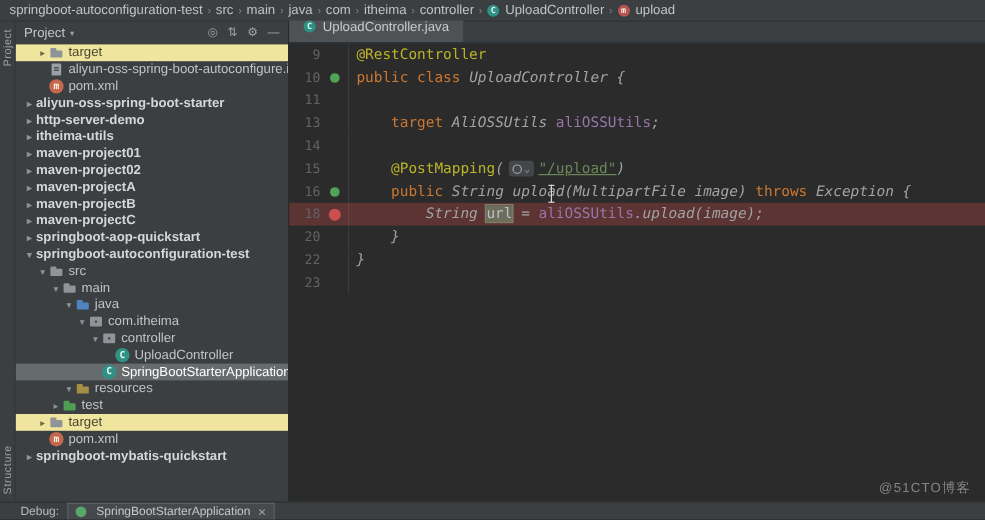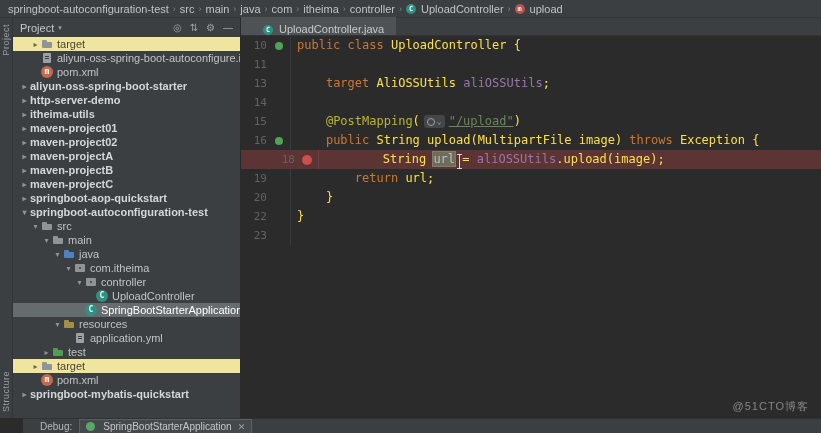--- a/index.html
+++ b/index.html
@@ -58,54 +58,54 @@
   .ic-maven { background:#c4694d; border-radius:50%; }
   .ic-maven::after { content:"m"; position:absolute; left:0; top:0; width:100%; text-align:center;
     font:bold 8px/12px "DejaVu Sans Mono",monospace; color:#fff3ee; }
   .ic-file::before { content:""; position:absolute; left:2px; top:1px; width:8px; height:10px; background:#9aa0a5; border-radius:1px; }
   .ic-file::after { content:""; position:absolute; left:4px; top:4px; width:4px; height:1px; background:#3c3f41; box-shadow:0 2px 0 #3c3f41; }
   .ic-spring { width:9px; height:9px; border-radius:50%; background:#59a869; }
 
   
   .editor { position:absolute; left:241px; top:18px; right:0; bottom:15px; background:#2b2b2b; }
   .tabbar { height:18px; background:#3c3f41; border-bottom:1px solid #313436; display:flex; align-items:flex-end; }
-  .etab { height:18px; background:#4e5254; display:inline-flex; align-items:flex-end; gap:4px;
-    padding:0 12px 0 22px; font-size:11px; color:#c6cacd; }
+  .etab { height:18px; background:#4e5254; display:inline-flex; align-items:flex-start; gap:4px;
+    padding:0 12px 0 12px; font-size:11px; color:#c6cacd; }
   .codearea { position:relative; }
   .cl { height:19px; line-height:19px; white-space:pre; font-family:"DejaVu Sans Mono",monospace; font-size:12px; color:#a9b7c6; }
-  .cl-bp { background:#5c3434;padding-left:28px; }
+  .cl-bp { background:#5c3434; }
   .gnum { display:inline-block; width:30px; text-align:right; color:#606366; font-size:11px; padding-right:4px; vertical-align:top; }
   .gicon { display:inline-block; width:20px; height:19px; position:relative; vertical-align:top;
     border-right:1px solid #383b3d; margin-right:6px; }
   .cl-bp .gicon { border-right-color:#6b4242; }
   .g-bean::before { content:""; position:absolute; left:4px; top:6px; width:8px; height:8px; border-radius:50%; background:#4fa457; }
   .g-breakpoint::before { content:""; position:absolute; left:3px; top:5px; width:10px; height:10px; border-radius:50%; background:#cb4f4f; }
   .seg-ann { color:#bbb529; }
   .seg-kw { color:#cc7832; }
-  .seg-def { color:#fde047; }
+  .seg-def { color:#a3a3a3;font-style:italic; }
   .seg-strU { color:#6a8759; text-decoration:underline; }
   .seg-cmt { color:#808080; font-style:italic; }
   .seg-field { color:#9876aa; }
   .seg-hl { color:#b5c0ca; background:#6d6d5a; box-shadow:0 0 0 1px #7d7d68; }
   .inlay { display:inline-flex; align-items:center; background:#43474a; border-radius:3px;
     padding:0 3px; margin:0 4px; height:13px; vertical-align:middle; }
   .inlay-globe { width:8px; height:8px; border:1px solid #9aa0a8; border-radius:50%; display:inline-block; }
   .inlay-chev { font-size:8px; color:#9aa0a8; margin-left:2px; font-style:normal; line-height:1; }
 
   .watermark { position:absolute; right:12px; bottom:4px; font-size:11px; color:rgba(205,205,205,.55); letter-spacing:1px; }
 
   .ibeam { position:absolute; left:215px; top:136px; width:7px; height:15px;
     background-image:linear-gradient(#d8d8d8,#d8d8d8); background-size:1px 100%; background-position:center top; background-repeat:no-repeat; }
   .ibeam::before, .ibeam::after { content:""; position:absolute; left:1px; width:5px; height:1px; background:#d8d8d8; }
   .ibeam::before { top:0; } .ibeam::after { bottom:0; }
 
   
   .bottombar { position:absolute; left:0; right:0; bottom:0; height:15px; background:#3c3f41;
     border-top:1px solid #2f3234; display:flex; align-items:center; gap:7px; padding-left:17px;
-    font-size:10px; color:#b6babd;margin-left:23px; }
+    font-size:10px; color:#b6babd; }
   .dtab { display:inline-flex; align-items:center; gap:4px; background:#46494c;
     border:1px solid #5b5f62; border-bottom:none; padding:0 6px; height:14px; font-size:10px; color:#c3c7cb; }
   .dclose { color:#9aa0a6; font-size:9px; margin-left:2px; }
 </style>
 </head>
 <body>
 
 <div class="breadcrumbbar" id="breadcrumb">
     <span class="crumb">
       <span>springboot-autoconfiguration-test</span>
@@ -253,25 +253,20 @@
       <div class="tree-row selected" style="padding-left: 61px;">
         <span class="chev"></span>
         <span class="ic ic-class"></span>
         <span>SpringBootStarterApplication</span>
       </div>
       <div class="tree-row" style="padding-left: 39px;">
         <span class="chev">▾</span>
         <span class="ic ic-folder ic-res"></span>
         <span>resources</span>
       </div>
-      <div class="tree-row" style="padding-left: 50px;">
-        <span class="chev"></span>
-        <span class="ic ic-file"></span>
-        <span>application.yml</span>
-      </div>
       <div class="tree-row" style="padding-left: 28px;">
         <span class="chev">▸</span>
         <span class="ic ic-folder ic-test"></span>
         <span>test</span>
       </div>
       <div class="tree-row hl-yellow" style="padding-left: 17px;">
         <span class="chev">▸</span>
         <span class="ic ic-folder"></span>
         <span>target</span>
       </div>
@@ -288,28 +283,28 @@
 </div>
 
 <div class="editor">
   <div class="tabbar">
     <div class="etab">
       <span class="ic ic-sm ic-class"></span>
       <span>UploadController.java</span>
     </div>
   </div>
   <div class="codearea" id="code">
+      <div class="cl"><span class="gnum">9</span><span class="gicon"></span><span class="ctext"><span class="seg-ann">@RestController</span></span></div>
       <div class="cl"><span class="gnum">10</span><span class="gicon g-bean"></span><span class="ctext"><span class="seg-kw">public </span><span class="seg-kw">class </span><span class="seg-def">UploadController {</span></span></div>
       <div class="cl"><span class="gnum">11</span><span class="gicon"></span><span class="ctext"></span></div>
       <div class="cl"><span class="gnum">13</span><span class="gicon"></span><span class="ctext"><span class="seg-def">    </span><span class="seg-kw">target </span><span class="seg-def">AliOSSUtils </span><span class="seg-field">aliOSSUtils</span><span class="seg-def">;</span></span></div>
       <div class="cl"><span class="gnum">14</span><span class="gicon"></span><span class="ctext"></span></div>
       <div class="cl"><span class="gnum">15</span><span class="gicon"></span><span class="ctext"><span class="seg-def">    </span><span class="seg-ann">@PostMapping</span><span class="seg-def">(</span><span class="inlay"><i class="inlay-globe"></i><i class="inlay-chev">⌄</i></span><span class="seg-strU">"/upload"</span><span class="seg-def">)</span></span></div>
       <div class="cl"><span class="gnum">16</span><span class="gicon g-bean"></span><span class="ctext"><span class="seg-def">    </span><span class="seg-kw">public </span><span class="seg-def">String upload(MultipartFile image) </span><span class="seg-kw">throws </span><span class="seg-def">Exception {</span></span></div>
       <div class="cl cl-bp"><span class="gnum">18</span><span class="gicon g-breakpoint"></span><span class="ctext"><span class="seg-def">        </span><span class="seg-def">String </span><span class="seg-hl">url</span><span class="seg-def"> = </span><span class="seg-field">aliOSSUtils</span><span class="seg-def">.upload(image);</span></span></div>
-      <div class="cl"><span class="gnum">19</span><span class="gicon"></span><span class="ctext"><span class="seg-def">        </span><span class="seg-kw">return </span><span class="seg-def">url;</span></span></div>
       <div class="cl"><span class="gnum">20</span><span class="gicon"></span><span class="ctext"><span class="seg-def">    }</span></span></div>
       <div class="cl"><span class="gnum">22</span><span class="gicon"></span><span class="ctext"><span class="seg-def">}</span></span></div>
       <div class="cl"><span class="gnum">23</span><span class="gicon"></span><span class="ctext"></span></div>
     </div>
   <div class="ibeam"></div>
   <div class="watermark">@51CTO博客</div>
 </div>
 
 <div class="bottombar">
   <span class="debug-label">Debug:</span>

